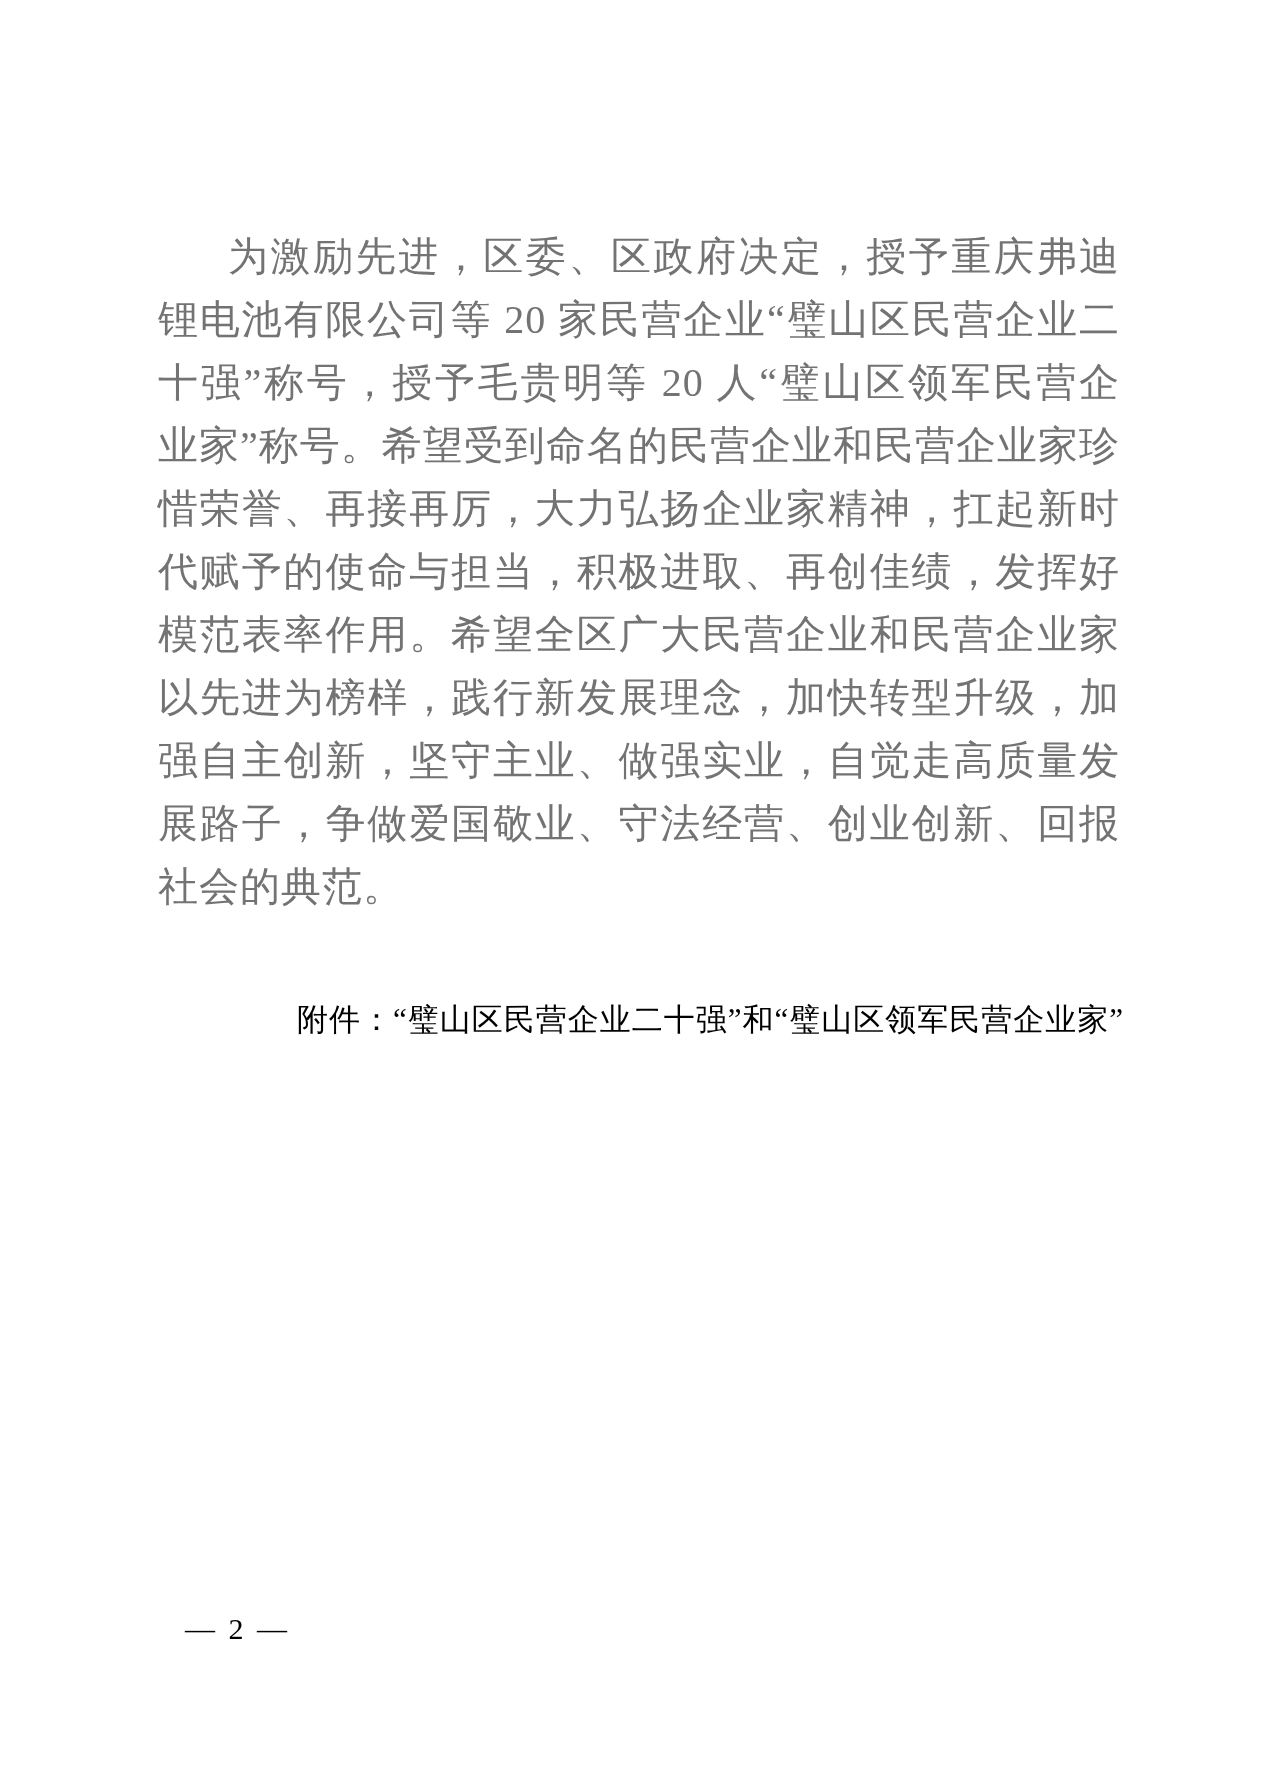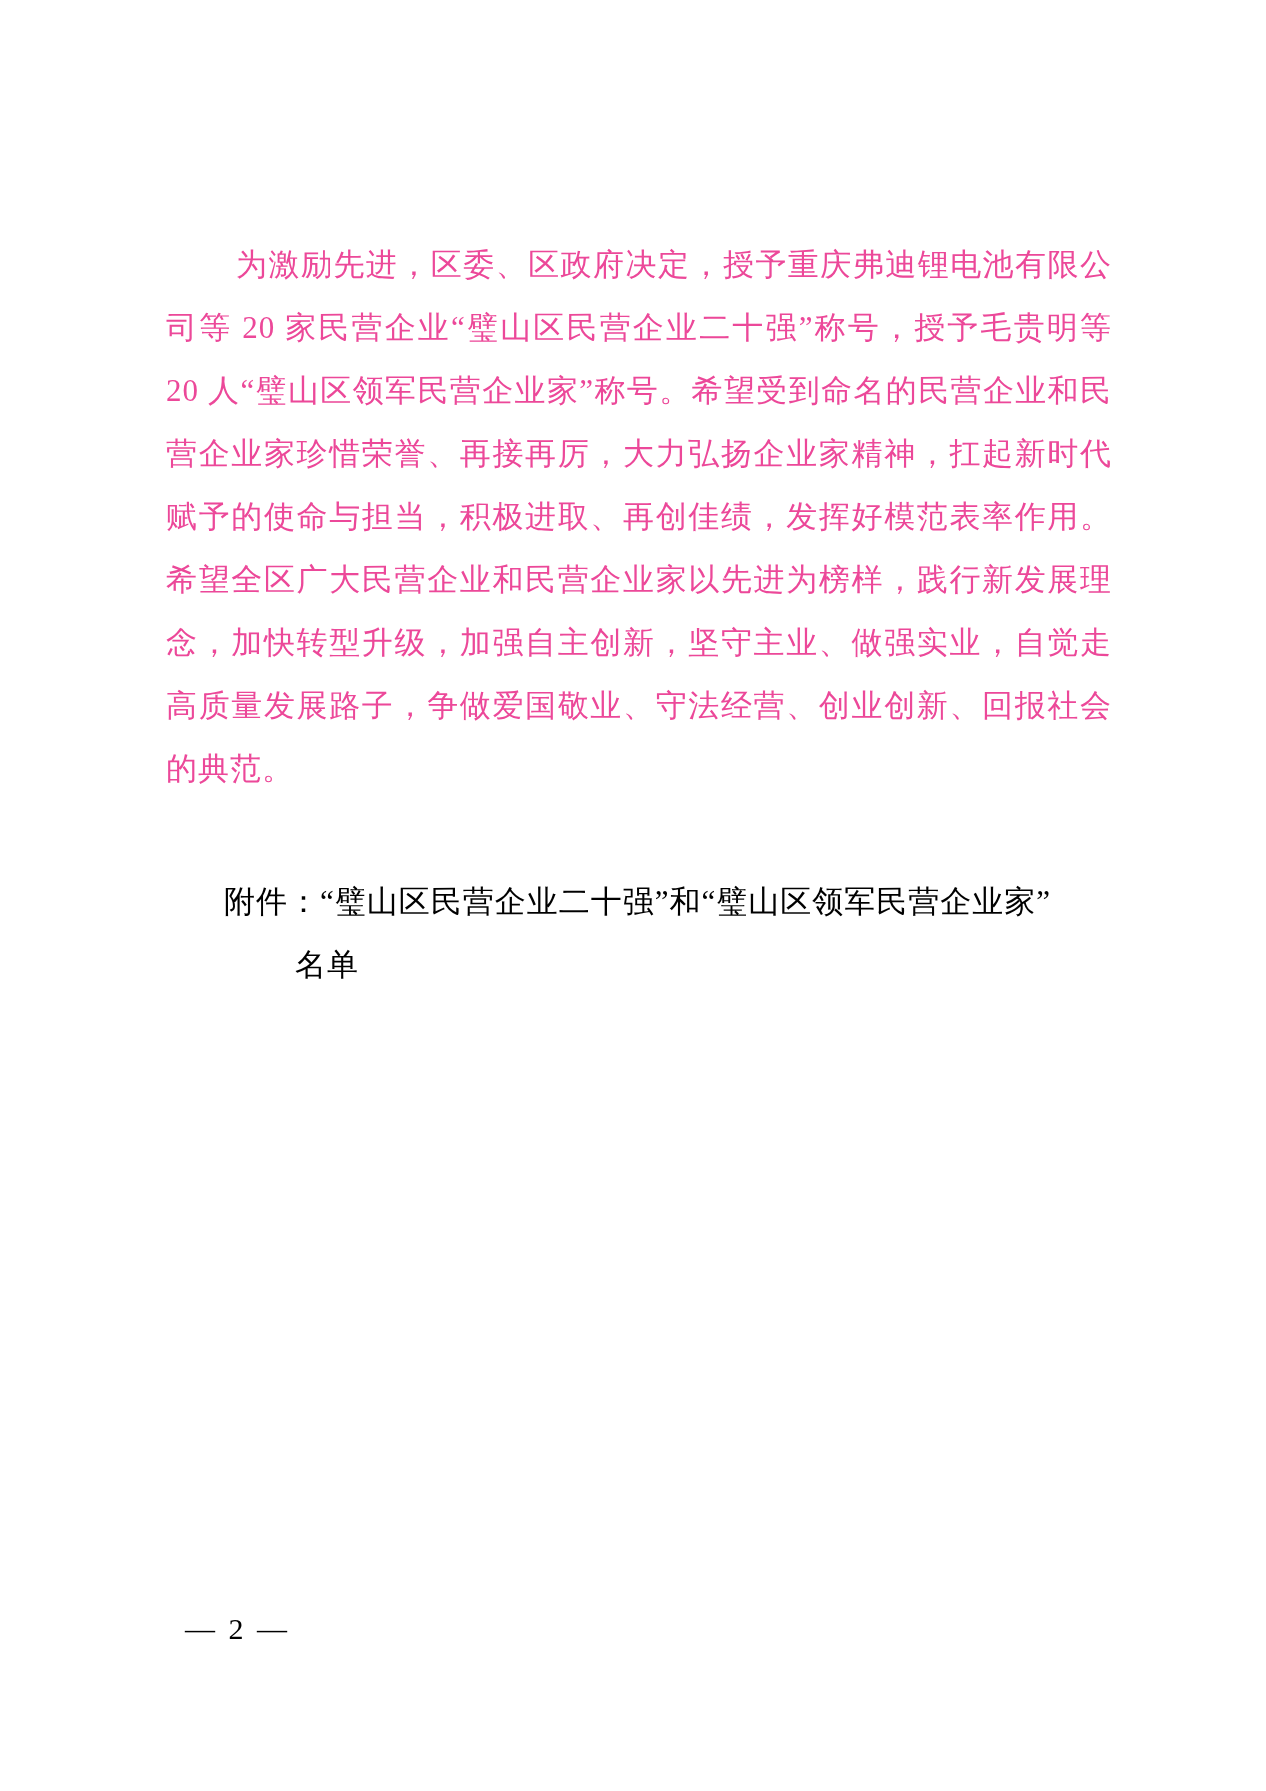--- a/index.html
+++ b/index.html
@@ -16,38 +16,39 @@
     font-family: "Liberation Serif", "DejaVu Serif", serif;
     color: #000000;
   }
   .content {
     position: absolute;
     left: 154px;
     top: 221px;
     width: 970px;
   }
   .body-paragraph {
-    margin: 12px;
-    font-size: 31px;
+    margin: 4px;
+    font-size: 40px;
     line-height: 63px;
     letter-spacing: 1px;
     text-align: justify;
     text-align-last: left;
     text-indent: 70px;
-    color: #ec4899;
+    color: #737373;
   }
   .attachment {
     margin-top: 70px;
     padding-left: 70px;
     font-size: 31px;
     line-height: 63px;
     letter-spacing: 1px;
   }
   .attachment-line1 {
     white-space: nowrap;
+    text-align: right;
   }
   .attachment-line2 {
     padding-left: 71px;
   }
   .page-number {
     position: absolute;
     left: 185px;
     top: 1612px;
     font-size: 30px;
     line-height: 34px;
@@ -63,20 +64,19 @@
 
   <div class="content">
 
     <p class="body-paragraph">为激励先进，区委、区政府决定，授予重庆弗迪锂电池有限公司等 20 家民营企业“璧山区民营企业二十强”称号，授予毛贵明等 20 人“璧山区领军民营企业家”称号。希望受到命名的民营企业和民营企业家珍惜荣誉、再接再厉，大力弘扬企业家精神，扛起新时代赋予的使命与担当，积极进取、再创佳绩，发挥好模范表率作用。希望全区广大民营企业和民营企业家以先进为榜样，践行新发展理念，加快转型升级，加强自主创新，坚守主业、做强实业，自觉走高质量发展路子，争做爱国敬业、守法经营、创业创新、回报社会的典范。</p>
 
 
     <div class="attachment">
       <div class="attachment-line1">
         <span>附件：</span><span>“璧山区民营企业二十强”和“璧山区领军民营企业家”</span>
       </div>
-      <div class="attachment-line2">名单</div>
     </div>
 
   </div>
 
   <div class="page-number">— 2 —</div>
 
 </div>
 
 </body></html>

